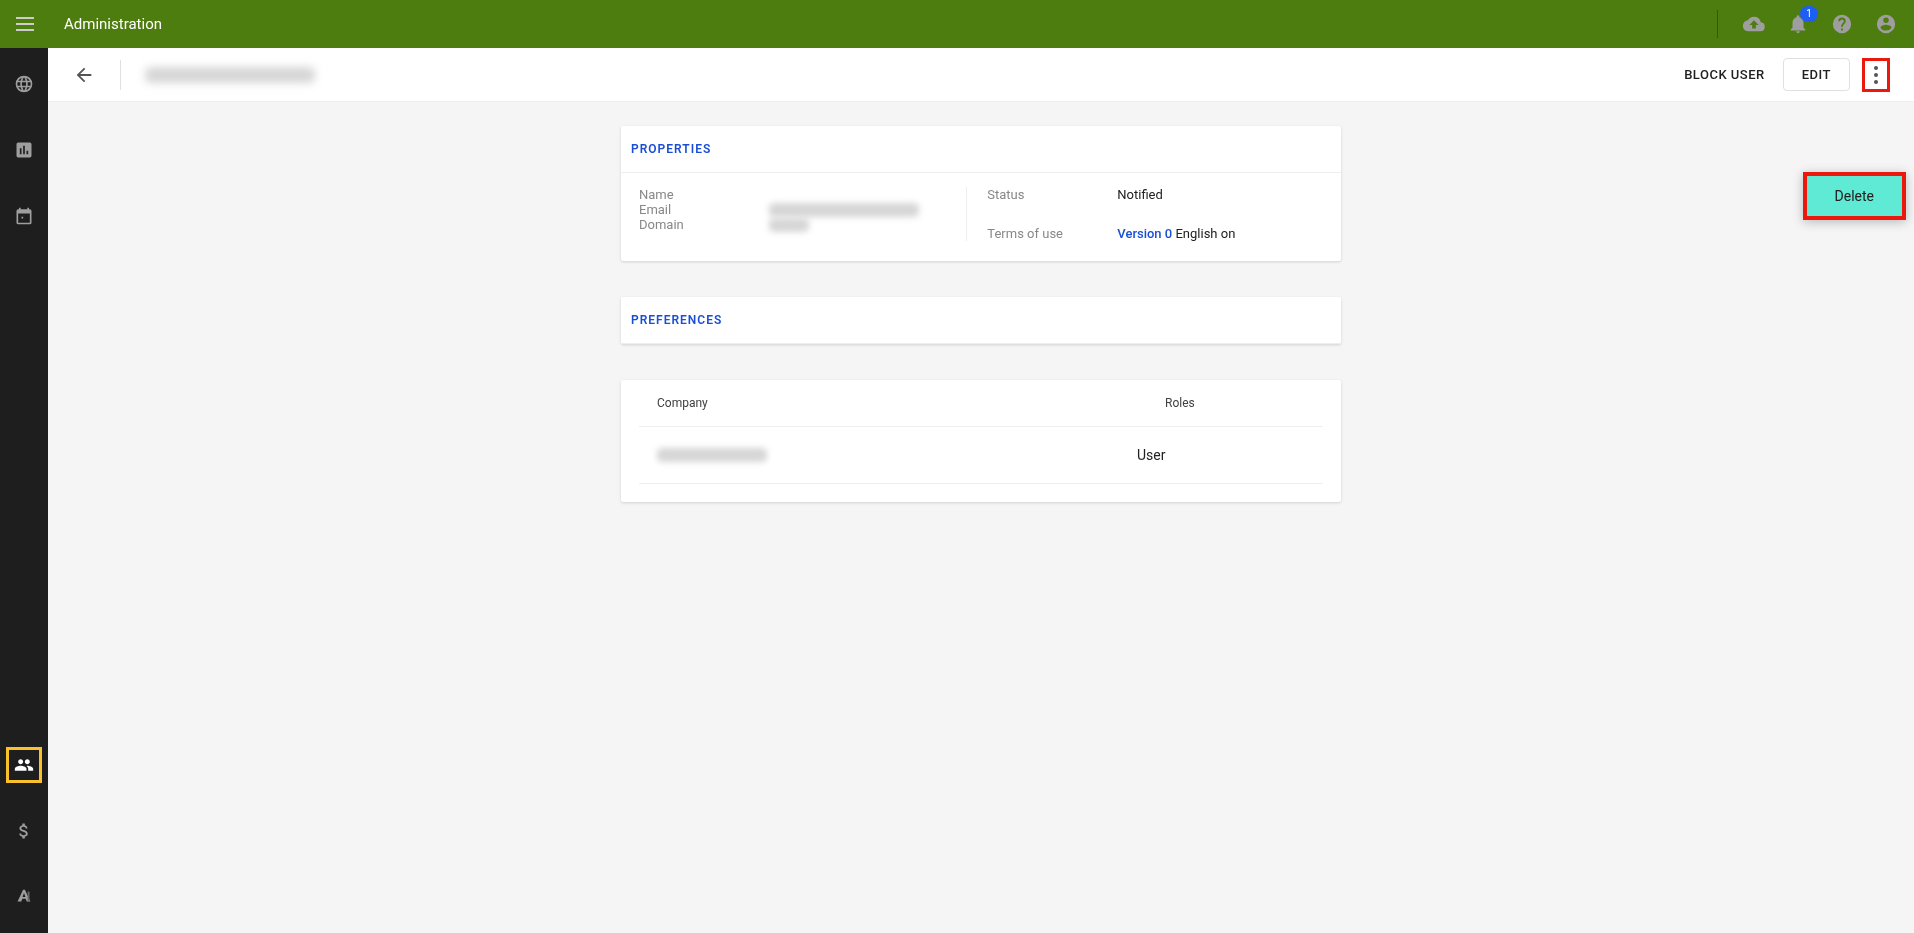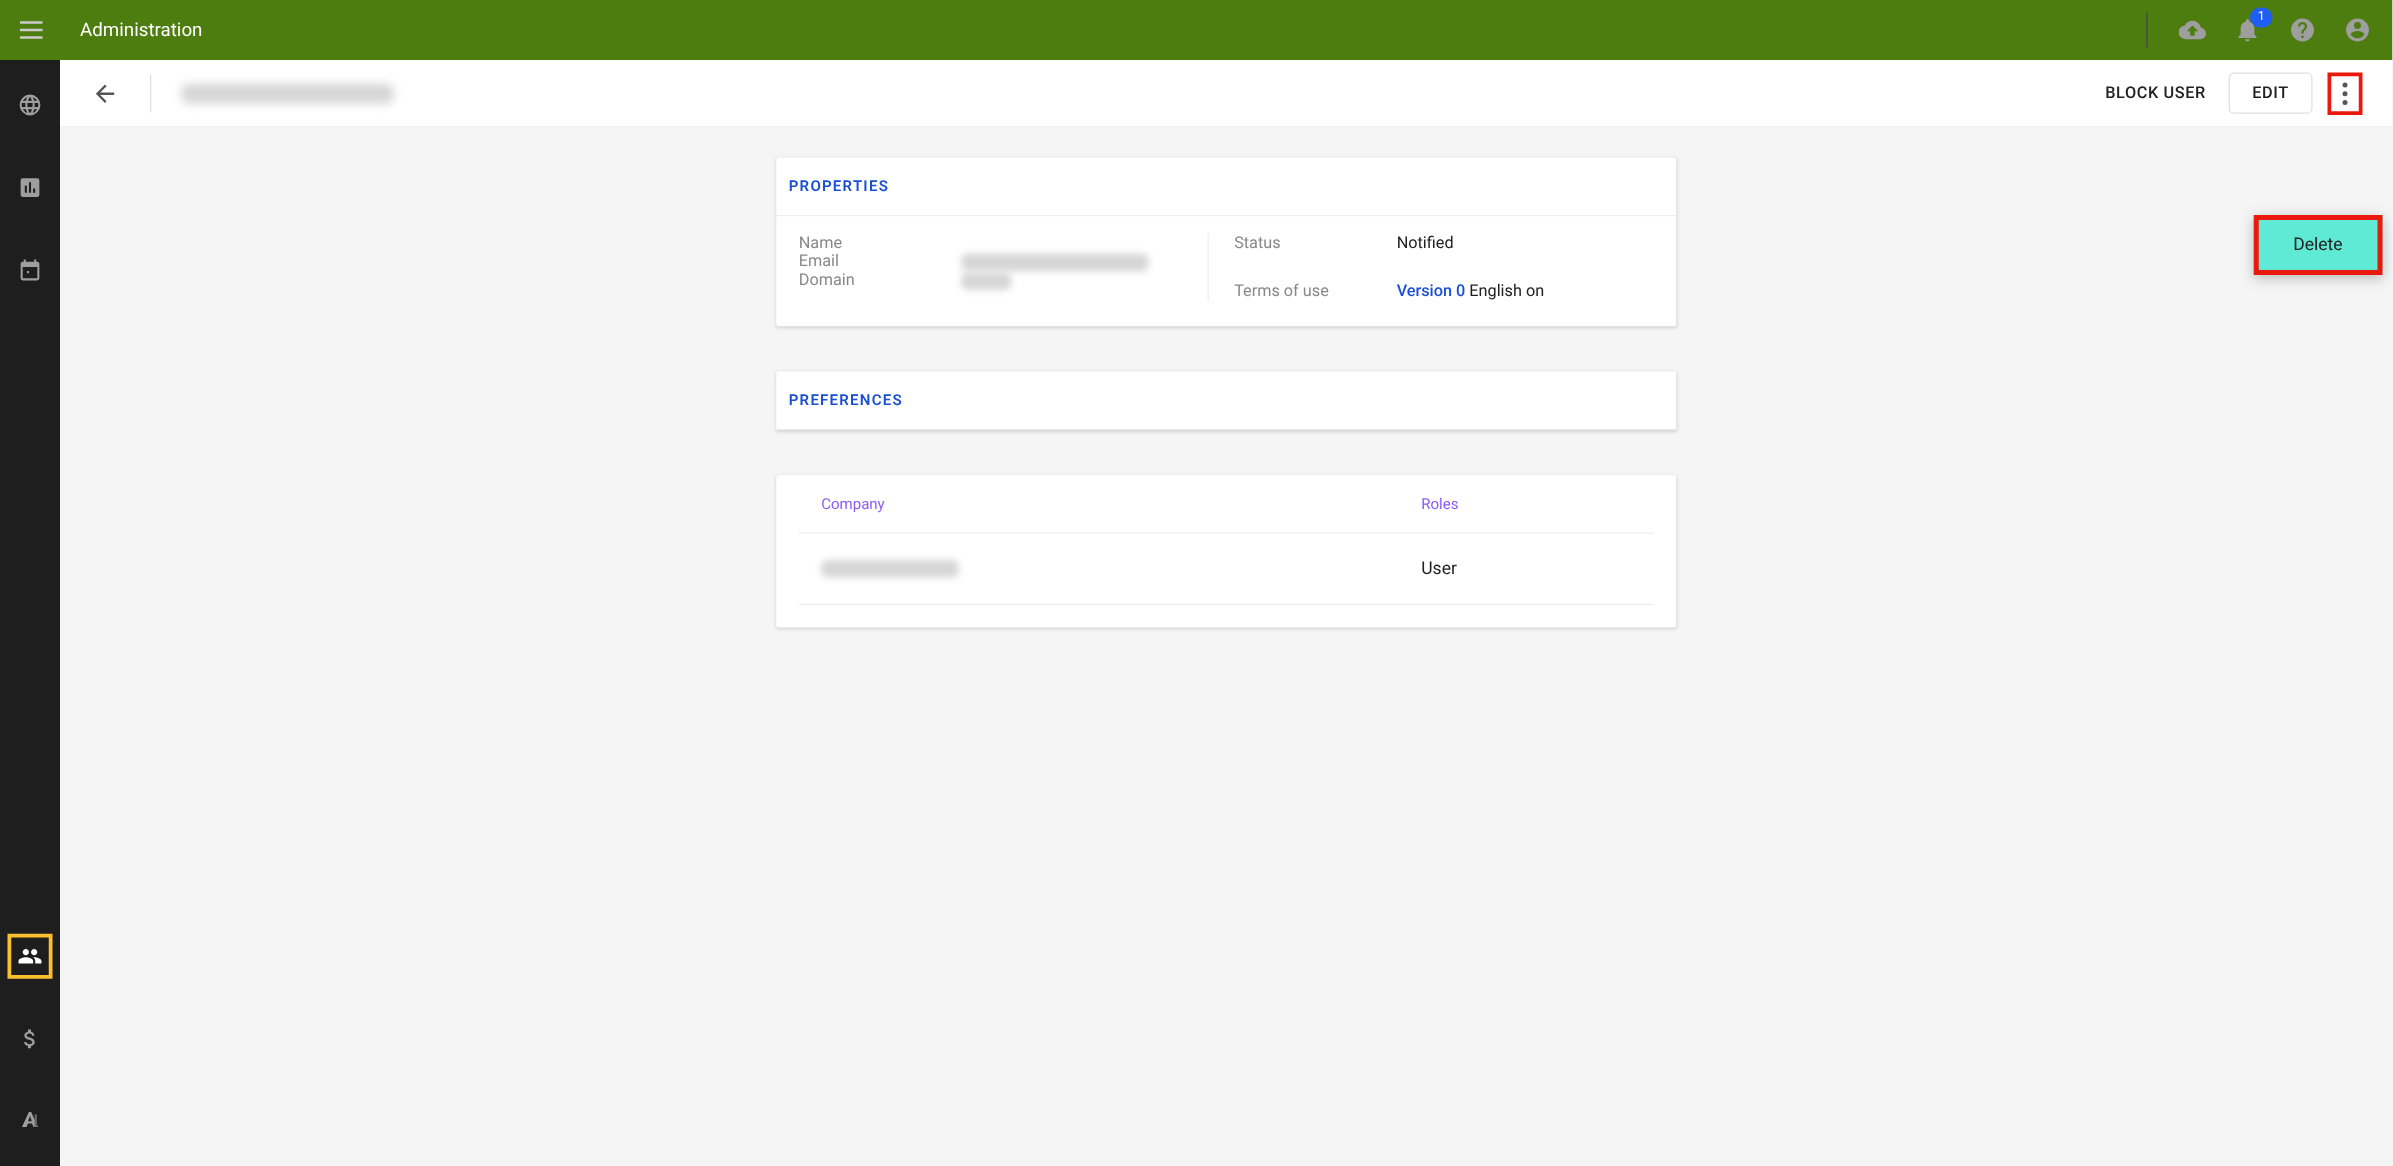--- a/index.html
+++ b/index.html
@@ -287,21 +287,22 @@
 .preferences-body .col-left {
   border-right: 1px solid #eee;
 }
 .roles-body {
   padding: 0 18px 18px;
 }
 .table-header {
   display: flex;
   padding: 16px 18px;
   font-size: 12px;
-  color: #8b5cf6;
+  color: #404040;
+  gap: 28px;
 }
 .table-header .th-company {
   width: 480px;
 }
 .table-row {
   display: flex;
   padding: 20px 18px;
   border-top: 1px solid #eee;
   border-bottom: 1px solid #eee;
   align-items: center;

